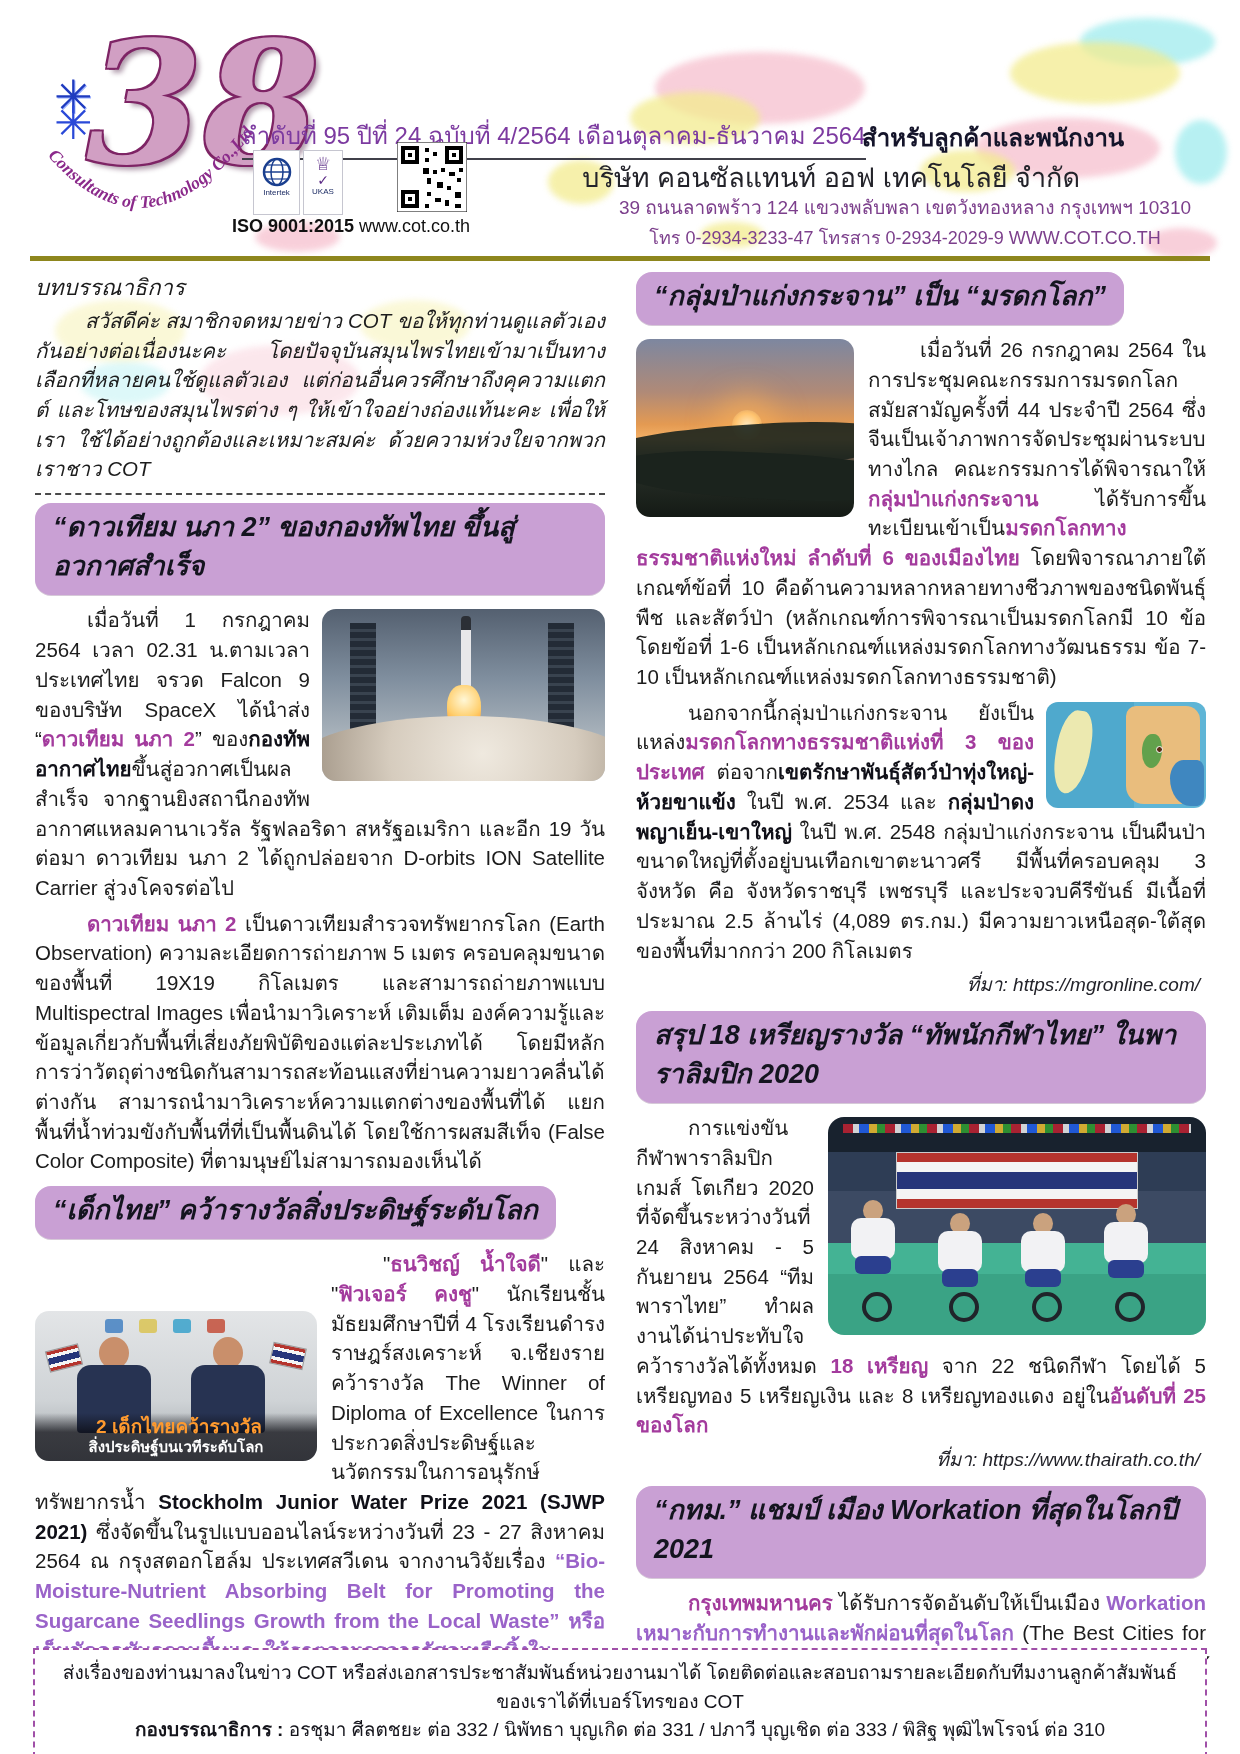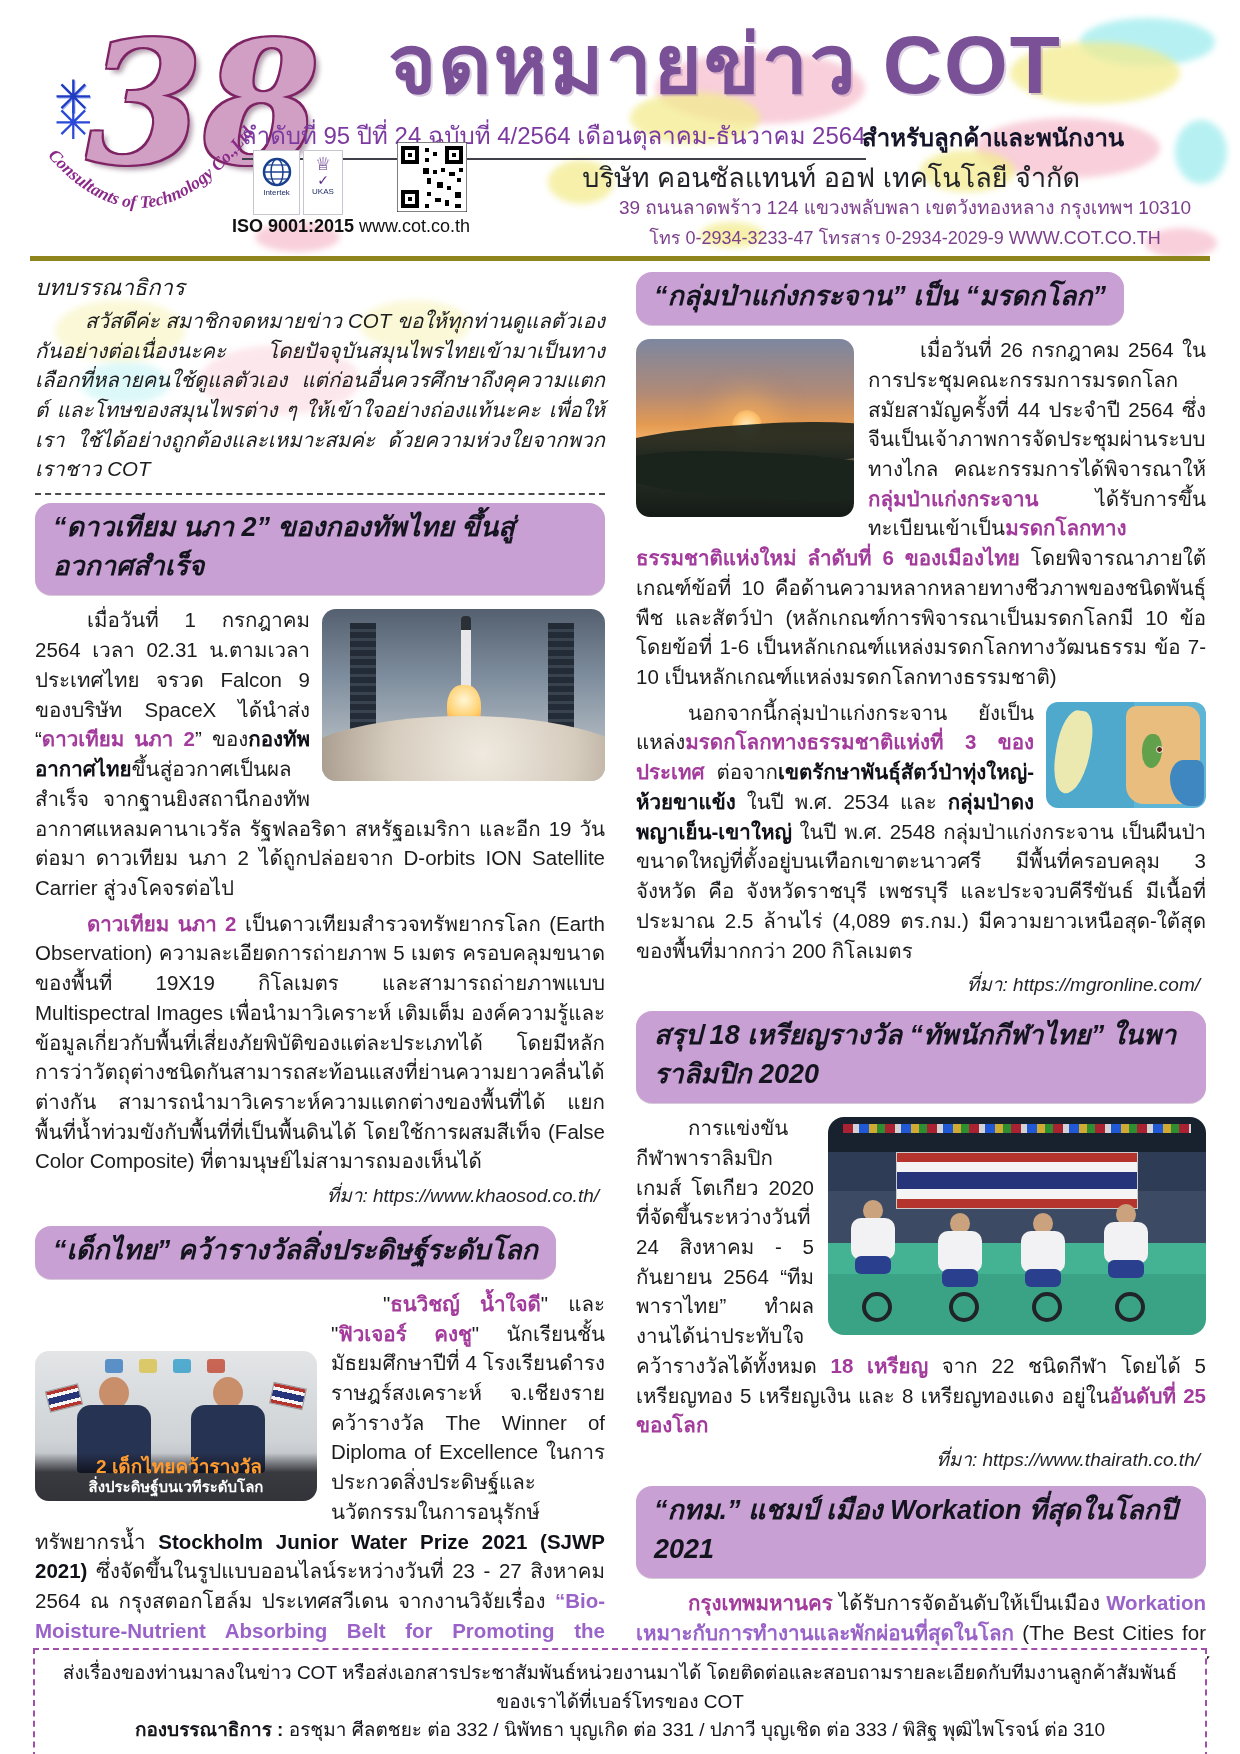--- a/index.html
+++ b/index.html
@@ -169,21 +169,20 @@
       <svg class="logo-arc" viewBox="0 0 245 240">
         <defs>
             <path id="arcp" d="M 8 132 Q 120 262 238 78" fill="none"></path>
           </defs>
         <text font-size="17.5" font-style="italic" font-weight="bold" fill="#8b2a8b" font-family="Liberation Serif, serif">
           <textPath href="#arcp" startOffset="2">Consultants of Technology Co.,Ltd</textPath>
         </text>
       </svg>
     </div>
 
-    <div class="nl-title">จดหมายข่าว COT</div>
     <div class="issue-line">ลำดับที่ 95 ปีที่ 24 ฉบับที่ 4/2564 เดือนตุลาคม-ธันวาคม 2564</div>
     <div class="audience">สำหรับลูกค้าและพนักงาน</div>
     <div class="company-name">บริษัท คอนซัลแทนท์ ออฟ เทคโนโลยี จำกัด</div>
     <div class="addr-wrap">
       <div class="addr-line1">39 ถนนลาดพร้าว 124 แขวงพลับพลา เขตวังทองหลาง กรุงเทพฯ 10310</div>
       <div class="addr-line2">โทร 0-2934-3233-47  โทรสาร 0-2934-2029-9  WWW.COT.CO.TH</div>
     </div>
 
     <div class="badge badge-intertek">
       <svg class="globe" viewBox="0 0 32 32">
@@ -249,21 +248,20 @@
       <div class="hbox">“ดาวเทียม นภา 2” ของกองทัพไทย ขึ้นสู่อวกาศสำเร็จ</div>
       <div class="photo rocket-photo">
         <div class="tower t1"></div>
         <div class="tower t2"></div>
         <div class="rocket-body"></div>
         <div class="flame"></div>
         <div class="smoke"></div>
       </div>
       <p class="art"><span>เมื่อวันที่ 1 กรกฎาคม 2564 เวลา 02.31 น.ตามเวลาประเทศไทย จรวด Falcon 9 ของบริษัท SpaceX ได้นำส่ง “</span><span class="seg-hl">ดาวเทียม นภา 2</span><span>” ของ</span><span class="seg-b">กองทัพอากาศไทย</span><span>ขึ้นสู่อวกาศเป็นผลสำเร็จ จากฐานยิงสถานีกองทัพอากาศแหลมคานาเวรัล รัฐฟลอริดา สหรัฐอเมริกา และอีก 19 วันต่อมา ดาวเทียม นภา 2 ได้ถูกปล่อยจาก D-orbits ION Satellite Carrier สู่วงโคจรต่อไป</span></p>
       <p class="art"><span class="seg-hl">ดาวเทียม นภา 2</span><span> เป็นดาวเทียมสำรวจทรัพยากรโลก (Earth Observation) ความละเอียดการถ่ายภาพ 5 เมตร ครอบคลุมขนาดของพื้นที่ 19X19 กิโลเมตร และสามารถถ่ายภาพแบบ Multispectral Images เพื่อนำมาวิเคราะห์ เติมเต็ม องค์ความรู้และข้อมูลเกี่ยวกับพื้นที่เสี่ยงภัยพิบัติของแต่ละประเภทได้ โดยมีหลักการว่าวัตถุต่างชนิดกันสามารถสะท้อนแสงที่ย่านความยาวคลื่นได้ต่างกัน สามารถนำมาวิเคราะห์ความแตกต่างของพื้นที่ได้ แยกพื้นที่น้ำท่วมขังกับพื้นที่ที่เป็นพื้นดินได้ โดยใช้การผสมสีเท็จ (False Color Composite) ที่ตามนุษย์ไม่สามารถมองเห็นได้</span></p>
-      <div class="source">ที่มา: https://www.khaosod.co.th/</div>
     </div>
 
     <div>
       <div class="hbox fit">“เด็กไทย” คว้ารางวัลสิ่งประดิษฐ์ระดับโลก</div>
       <div>
         <div class="photo students-photo">
           <div class="mini-logos">
             <span style="background:#3a7abf;"></span>
               <span style="background:#d9c24a;"></span>
               <span style="background:#2e9ec9;"></span>

